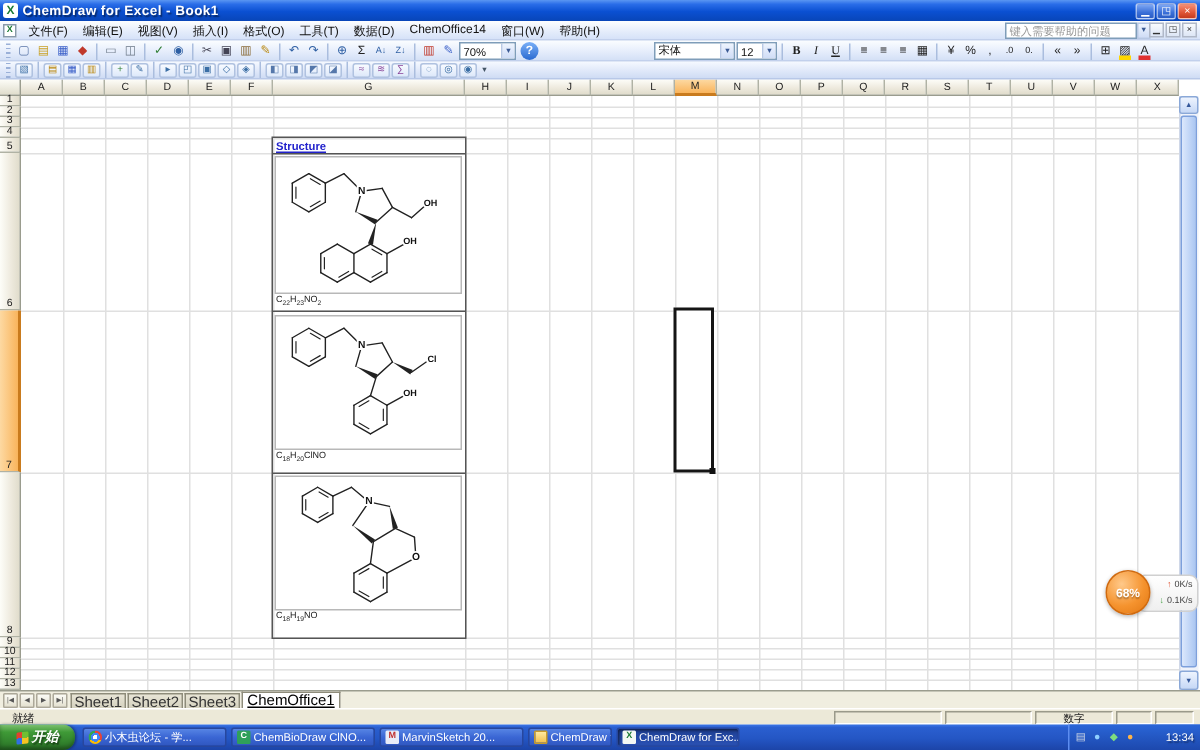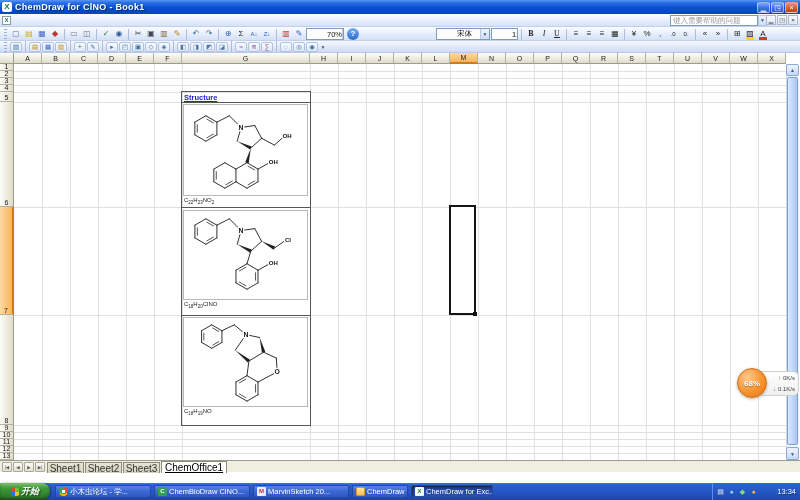--- a/index.html
+++ b/index.html
@@ -25,21 +25,21 @@
 #help-drop{position:absolute;left:758px;top:1px;width:9px;height:11px;background:linear-gradient(180deg,#eef4fe,#cfdcf6);border:1px solid #b8c8e4;color:#3a5a94;font-size:5px;line-height:9px;text-align:center}
 .mwinbtns{position:absolute;right:2px;top:1px;display:flex;gap:1px}
 .mwinbtn{width:10px;height:10px;border:1px solid #b0b8c8;background:linear-gradient(180deg,#f8fafd,#dde6f6);color:#333;font-size:6px;line-height:8px;text-align:center}
 
 #toolbar1{position:absolute;left:0;top:27px;width:800px;height:14px;z-index:58;
   background:linear-gradient(180deg,#fbfdff,#e8effc 50%,#d4e0f6);border-bottom:1px solid #c2d0ec}
 #std-icons{position:absolute;left:2px;top:1px;height:12px;display:flex;align-items:center;gap:1px}
 .thandle{width:3px;height:10px;margin:0 2px;background:repeating-linear-gradient(180deg,#9ab0d8 0 1px,transparent 1px 3px)}
 .ticon{width:12px;height:12px;border-radius:2px;font-size:8px;line-height:12px;text-align:center;overflow:hidden;white-space:nowrap}
 .tsep{width:1px;height:11px;background:#aabdde;margin:0 2px}
-.combo{height:12px;background:#fff;border:1px solid #7f9db9;display:flex;align-items:center;font-size:7.5px;color:#111;padding-left:20px;white-space:nowrap;overflow:hidden}
+.combo{height:12px;background:#fff;border:1px solid #7f9db9;display:flex;align-items:center;font-size:7.5px;color:#111;padding-left:2px;white-space:nowrap;overflow:hidden}
 .combo .arr{margin-left:auto;width:9px;height:100%;background:linear-gradient(180deg,#eef4fe,#cfdcf6);border-left:1px solid #b8c8e4;color:#3a5a94;font-size:5px;line-height:10px;text-align:center;flex:none}
 #help-icon{width:12px;height:12px;border-radius:6px;margin-left:2px;background:linear-gradient(180deg,#7ab0f8,#2a6ad0);color:#fff;font-size:8px;font-weight:bold;line-height:12px;text-align:center}
 #fmt-group{position:absolute;left:436px;top:1px;height:12px;display:flex;align-items:center;gap:1px}
 #font-combo{width:54px}#size-combo{width:27px}
 .fmt{width:12px;height:12px;font-size:8px;line-height:12px;text-align:center;color:#222;position:relative}
 .fmt.fb{font-weight:bold;font-family:"Liberation Serif",serif}
 .fmt.fi{font-style:italic;font-family:"Liberation Serif",serif}
 .fmt.fu{text-decoration:underline;font-family:"Liberation Serif",serif}
 .fmt .bar{position:absolute;left:2px;right:2px;bottom:0;height:3px}
 #toolbar2{position:absolute;left:0;top:41px;width:800px;height:12px;z-index:57;display:flex;align-items:center;padding-left:2px;gap:1px;
@@ -95,44 +95,56 @@
 .tbi-chrome{border-radius:50%;background:radial-gradient(circle at 50% 50%,#fff 0 1.5px,#4285f4 1.5px 3px,transparent 3px),conic-gradient(#ea4335 0 33%,#fbbc05 0 66%,#34a853 0 100%)}
 .tbi-chembiodraw{background:#2fa05a;color:#fff}
 .tbi-marvin{background:#e8ecf8;color:#c03030}
 .tbi-folder{background:linear-gradient(180deg,#ffe9a0,#f2c14e);border:1px solid #c89b2a}
 .tbi-excel{background:#f4f8f4;color:#1a7a34}
 #tray{position:absolute;right:0;top:0;width:88px;height:17px;border-left:1px solid #5d8df0;display:flex;align-items:center;padding-left:3px;gap:2px;
   background:linear-gradient(180deg,#2a66d8,#1d48ad)}
 .trayicon{width:9px;height:9px;font-size:7px;line-height:9px;text-align:center;flex:none}
 #clock{color:#fff;font-size:7.5px;margin-left:auto;padding-right:4px;text-shadow:1px 1px 1px rgba(0,0,0,.4)}
 
-#float-widget{position:absolute;left:737px;top:368px;width:50px;height:32px;z-index:70}
+#float-widget{position:absolute;left:737px;top:380px;width:50px;height:32px;z-index:70}
 #widget-pill{position:absolute;left:20px;top:3px;width:42px;height:25px;background:linear-gradient(180deg,#fff,#efefef);border:1px solid #d0d0d0;border-radius:6px;padding:2px 3px 2px 13px;display:flex;flex-direction:column;justify-content:space-between}
 .wrow{display:flex;justify-content:flex-end;gap:2px;font-size:6px;color:#444;line-height:8px;white-space:nowrap}
 .wup{color:#e05a3a}.wdn{color:#4aa34a}
 #widget-ball{position:absolute;left:0;top:0;width:30px;height:30px;border-radius:50%;color:#fff;font-size:8px;font-weight:bold;display:flex;align-items:center;justify-content:center;text-shadow:0 1px 1px rgba(0,0,0,.3);
   background:radial-gradient(circle at 35% 30%,#ffc98a,#f5932e 55%,#e17612);border:1px solid #cf6a10;box-shadow:0 1px 3px rgba(0,0,0,.3)}
 </style>
 </head>
 <body>
 
 <div id="screen">
 
   <div id="titlebar">
     <div id="app-icon">X</div>
-    <div id="title-text">ChemDraw for ClNO - Book1</div>
+    <div id="title-text">ChemDraw for Excel - Book1</div>
     <div class="winbtns" id="title-winbtns">
         <div class="winbtn">▁</div>
         <div class="winbtn">◳</div>
         <div class="winbtn close">×</div>
       </div>
   </div>
 
   <div id="menubar">
     <div id="wb-icon">X</div>
+    <div id="menu-items" style="display:flex">
+        <div class="menu-item">文件(F)</div>
+        <div class="menu-item">编辑(E)</div>
+        <div class="menu-item">视图(V)</div>
+        <div class="menu-item">插入(I)</div>
+        <div class="menu-item">格式(O)</div>
+        <div class="menu-item">工具(T)</div>
+        <div class="menu-item">数据(D)</div>
+        <div class="menu-item">ChemOffice14</div>
+        <div class="menu-item">窗口(W)</div>
+        <div class="menu-item">帮助(H)</div>
+      </div>
     <input id="help-box" placeholder="键入需要帮助的问题" style="">
     <div id="help-drop">▼</div>
     <div class="mwinbtns" id="menu-winbtns">
         <div class="mwinbtn">▁</div>
         <div class="mwinbtn">◳</div>
         <div class="mwinbtn">×</div>
       </div>
   </div>
 
   <div id="toolbar1">
@@ -454,20 +466,28 @@
   <div class="navbtn" style="left: 2px;">|◀</div>
       <div class="navbtn" style="left: 13px;">◀</div>
       <div class="navbtn" style="left: 24px;">▶</div>
       <div class="navbtn" style="left: 35px;">▶|</div>
       <div class="tab" style="left: 47px; width: 37px;">Sheet1</div>
       <div class="tab" style="left: 85px; width: 37px;">Sheet2</div>
       <div class="tab" style="left: 123px; width: 37px;">Sheet3</div>
       <div class="tab active" style="left: 161px; width: 66px;">ChemOffice1</div>
     </div>
 
+  <div id="statusbar">
+    <div id="status-ready">就绪</div>
+    <div class="spanel" style="left:556px;width:72px"></div>
+    <div class="spanel" style="left:630px;width:58px"></div>
+    <div class="spanel" style="left:690px;width:52px">数字</div>
+    <div class="spanel" style="left:744px;width:24px"></div>
+    <div class="spanel" style="left:770px;width:26px"></div>
+  </div>
 
   <div id="taskbar">
     <div id="start-btn">
       <div id="start-flag"></div>
       <div id="start-label">开始</div>
     </div>
     <div id="task-buttons"></div>
     <div id="tray">
       <span id="tray-icons" style="display:flex;gap:2px">
           <div class="trayicon" style="color: rgb(217, 222, 229);">▤</div>

